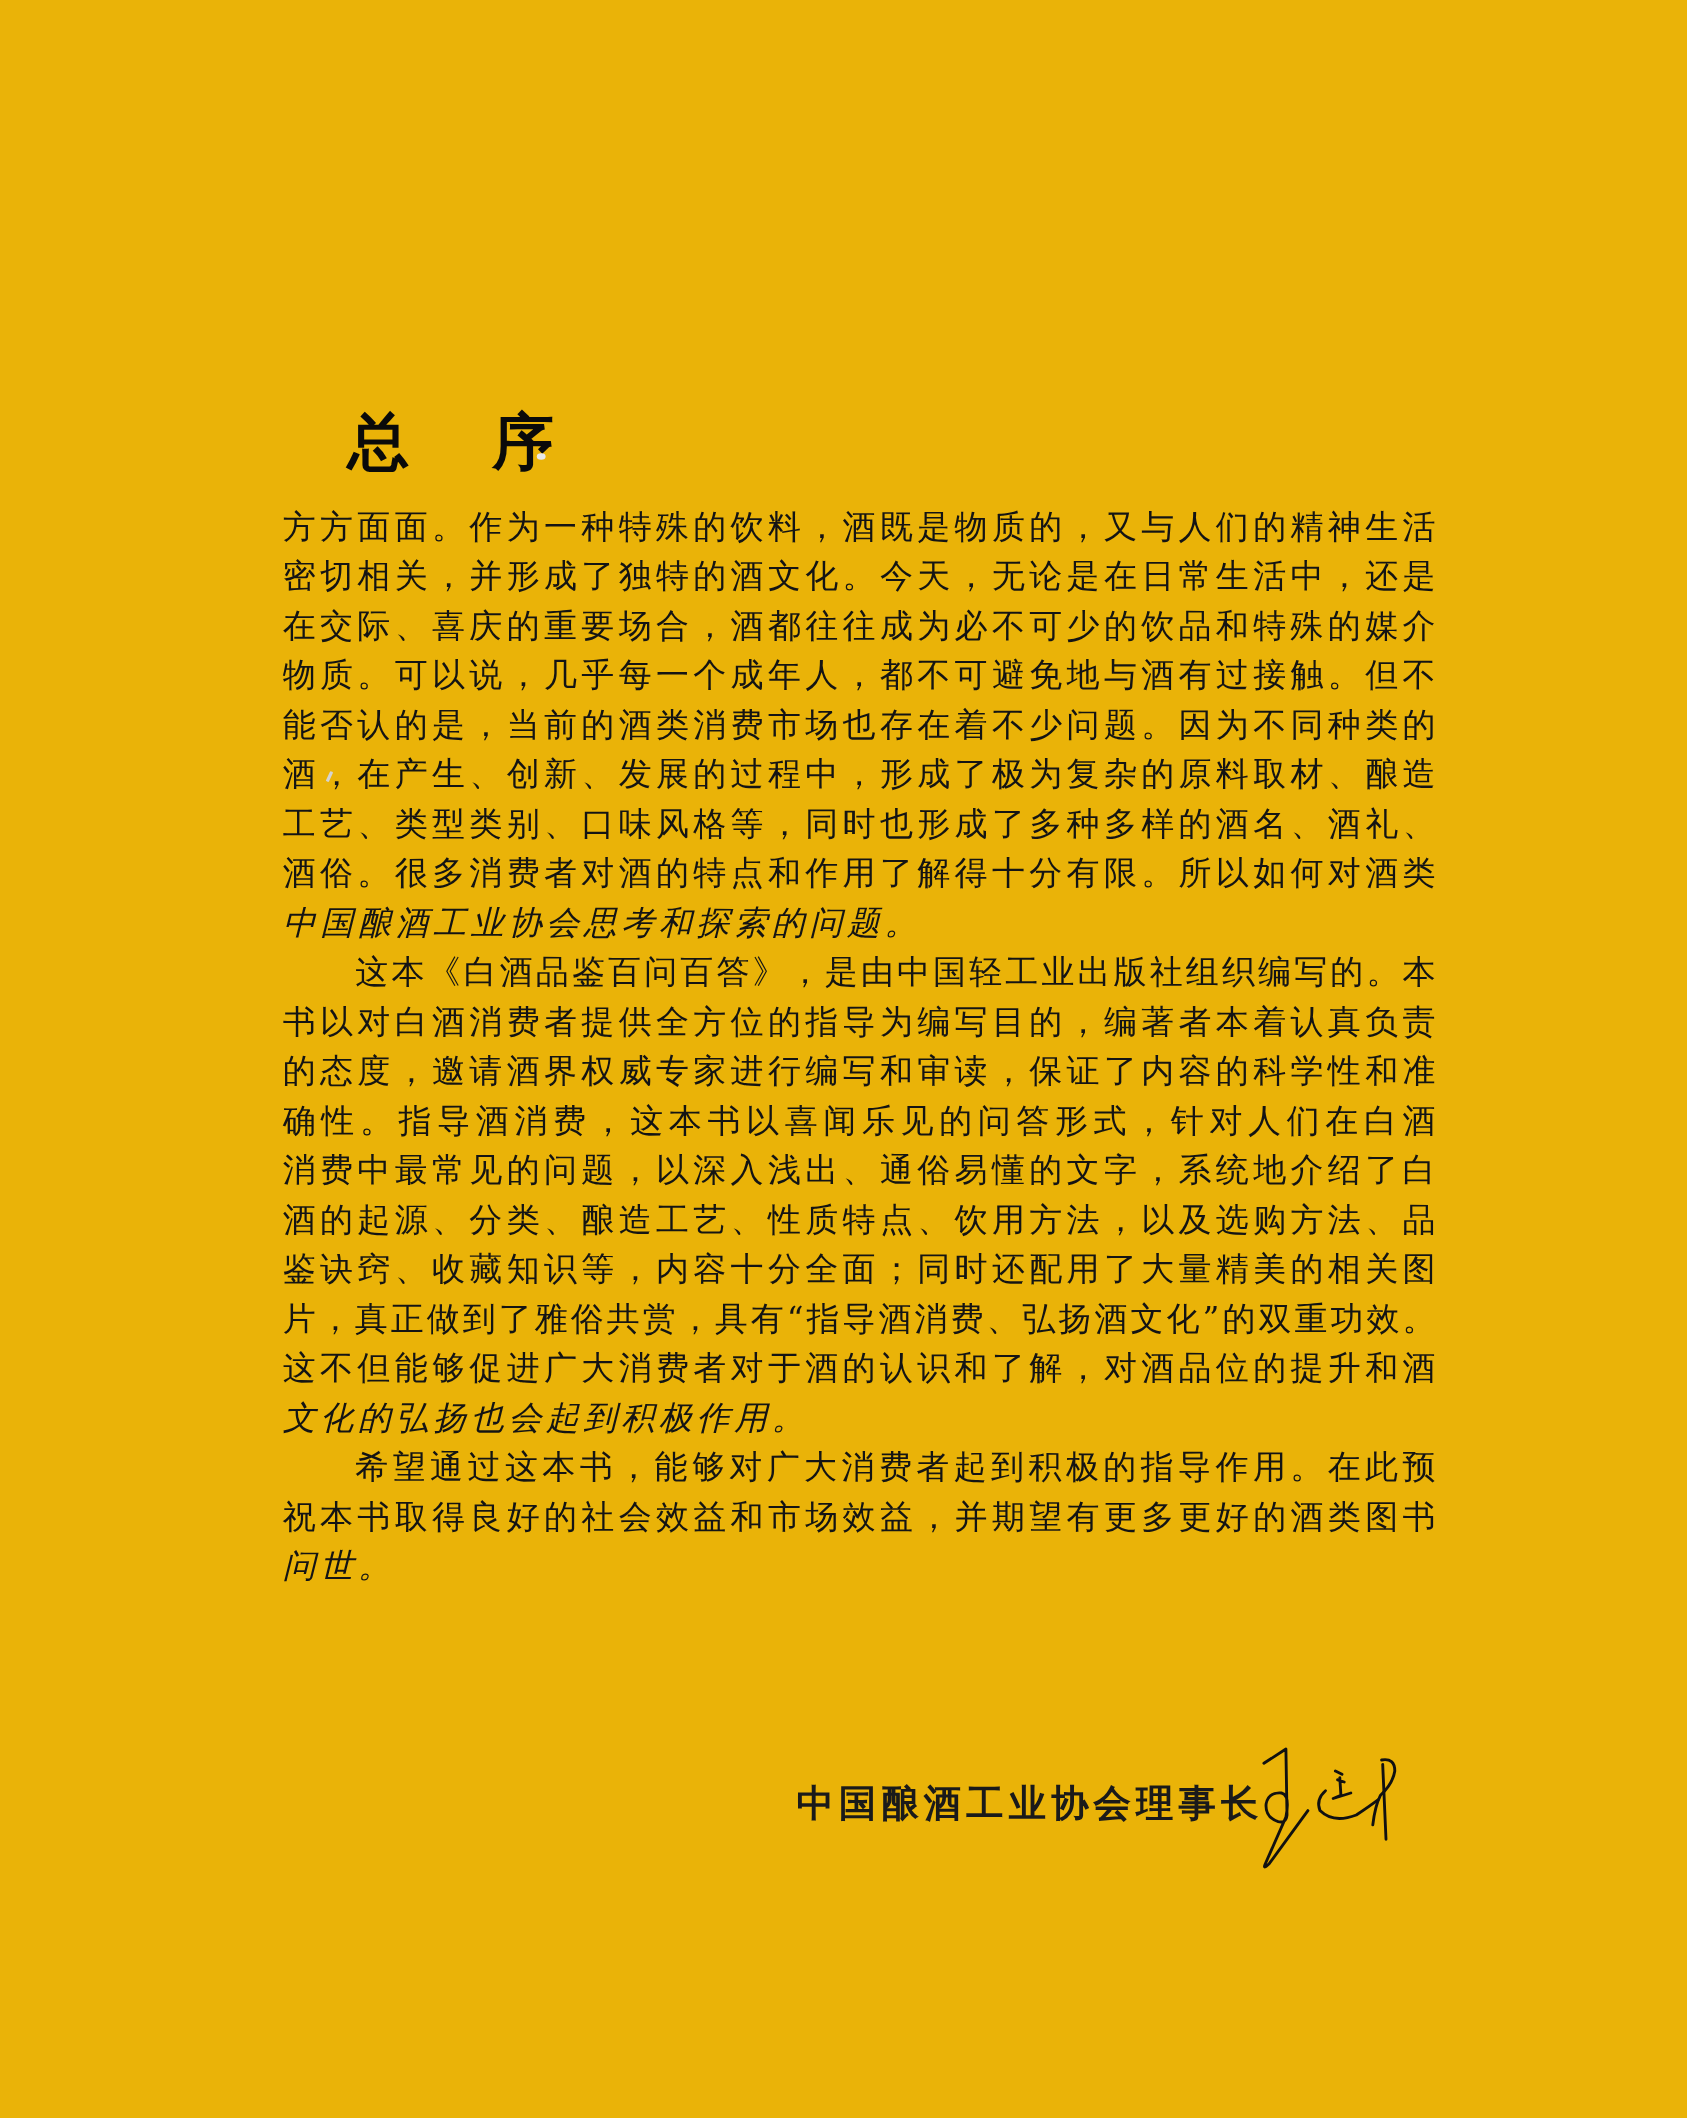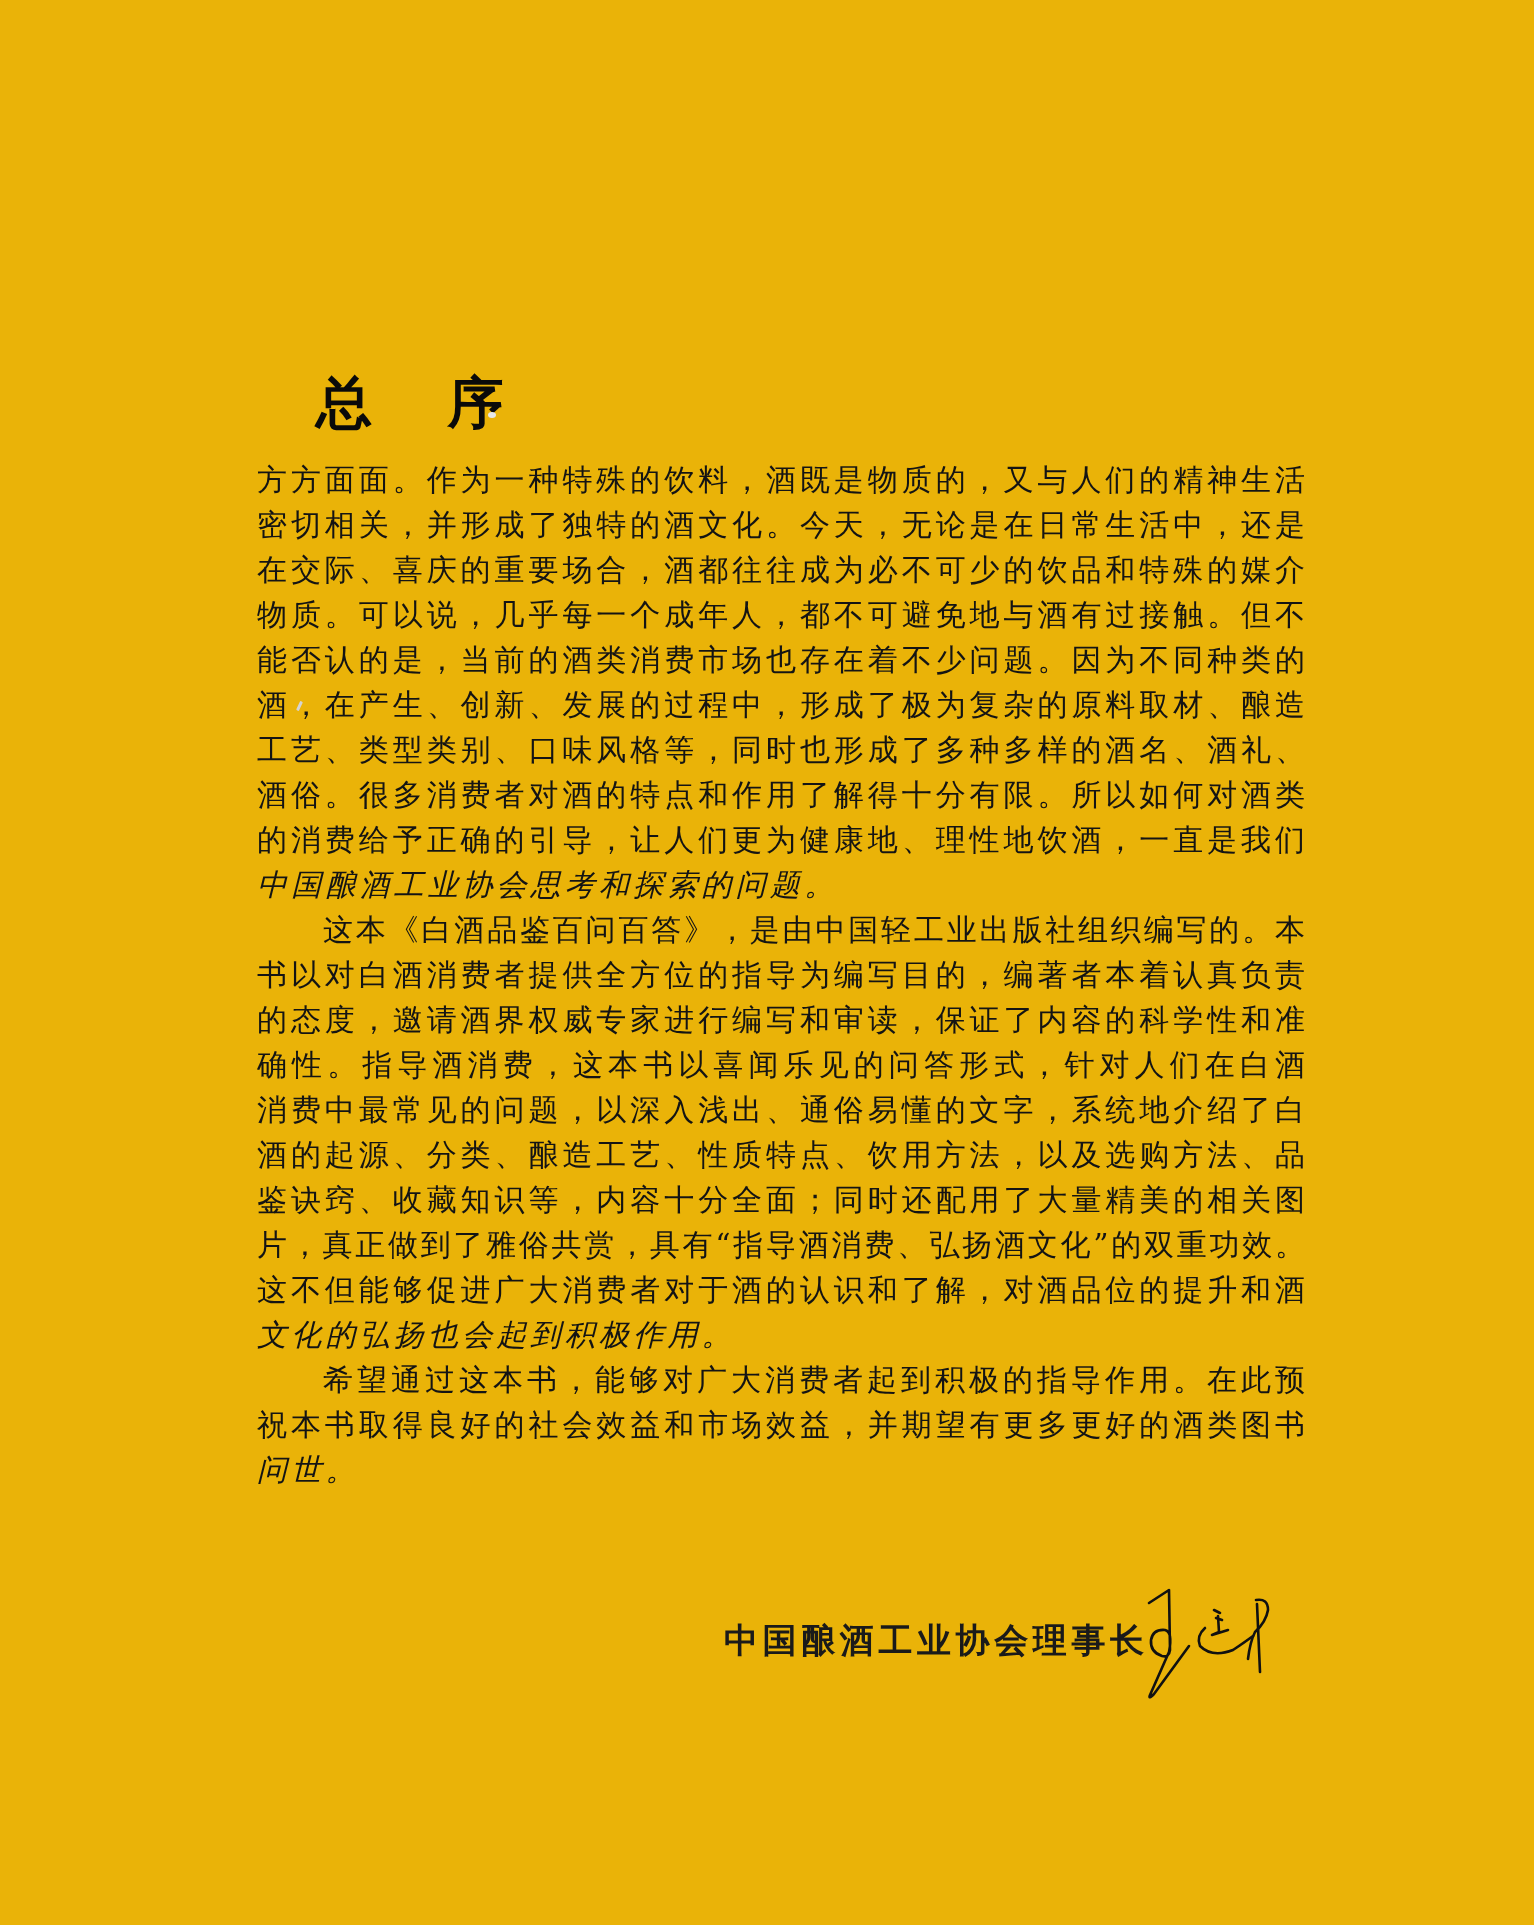--- a/index.html
+++ b/index.html
@@ -102,21 +102,20 @@
   <div class="body-text">
 
     <span class="line">方方面面。作为一种特殊的饮料，酒既是物质的，又与人们的精神生活</span>
     <span class="line">密切相关，并形成了独特的酒文化。今天，无论是在日常生活中，还是</span>
     <span class="line">在交际、喜庆的重要场合，酒都往往成为必不可少的饮品和特殊的媒介</span>
     <span class="line">物质。可以说，几乎每一个成年人，都不可避免地与酒有过接触。但不</span>
     <span class="line">能否认的是，当前的酒类消费市场也存在着不少问题。因为不同种类的</span>
     <span class="line">酒，在产生、创新、发展的过程中，形成了极为复杂的原料取材、酿造</span>
     <span class="line">工艺、类型类别、口味风格等，同时也形成了多种多样的酒名、酒礼、</span>
     <span class="line">酒俗。很多消费者对酒的特点和作用了解得十分有限。所以如何对酒类</span>
-    <span class="line">的消费给予正确的引导，让人们更为健康地、理性地饮酒，一直是我们</span>
     <span class="line last">中国酿酒工业协会思考和探索的问题。</span>
 
     <span class="line indent">这本《白酒品鉴百问百答》，是由中国轻工业出版社组织编写的。本</span>
     <span class="line">书以对白酒消费者提供全方位的指导为编写目的，编著者本着认真负责</span>
     <span class="line">的态度，邀请酒界权威专家进行编写和审读，保证了内容的科学性和准</span>
     <span class="line">确性。指导酒消费，这本书以喜闻乐见的问答形式，针对人们在白酒</span>
     <span class="line">消费中最常见的问题，以深入浅出、通俗易懂的文字，系统地介绍了白</span>
     <span class="line">酒的起源、分类、酿造工艺、性质特点、饮用方法，以及选购方法、品</span>
     <span class="line">鉴诀窍、收藏知识等，内容十分全面；同时还配用了大量精美的相关图</span>
     <span class="line">片，真正做到了雅俗共赏，具有“指导酒消费、弘扬酒文化”的双重功效。</span>

